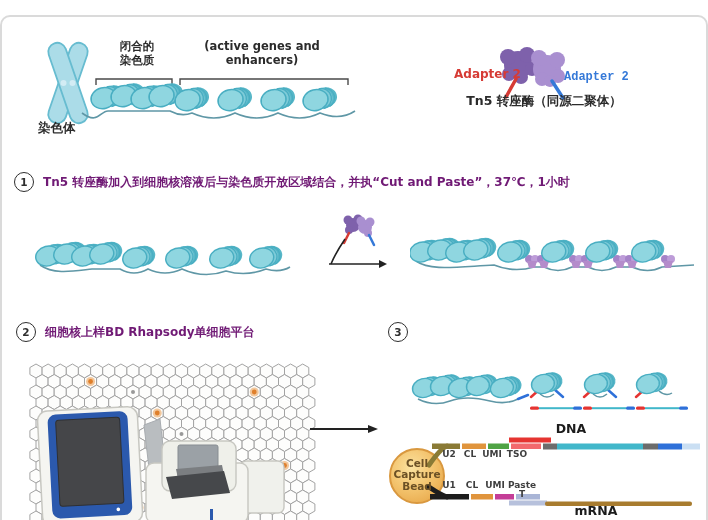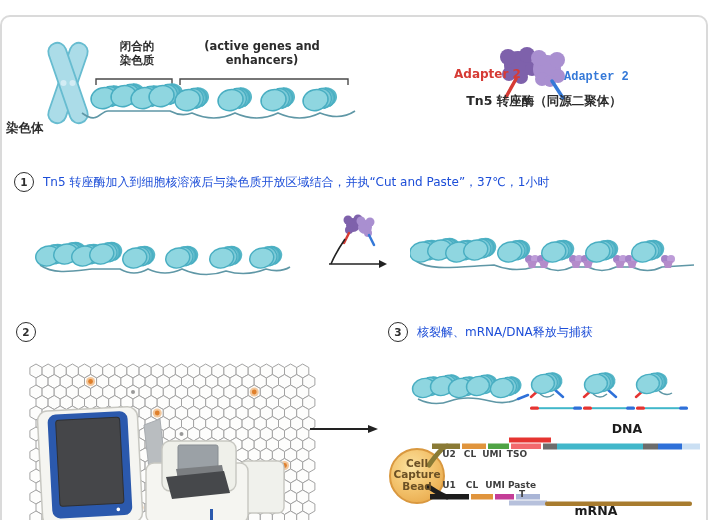--- a/index.html
+++ b/index.html
@@ -7,21 +7,21 @@
           border-radius:10px;box-sizing:border-box;overflow:hidden;margin-top:15px;}
   .abs{position:absolute;}
   .lbl{position:absolute;color:#2b2b2b;font-weight:600;font-size:12px;line-height:1.22;}
   .center{text-align:center;}
   .sm{font-size:9px;font-weight:600;color:#3f3f3f;line-height:1;}
   .bold-big{font-size:12.5px;font-weight:700;color:#1c1c1c;}
   .step-row{position:absolute;display:flex;align-items:flex-start;gap:9px;}
   .step-circle{width:18px;height:18px;border:1.5px solid #2e2e2e;border-radius:50%;
                display:flex;align-items:center;justify-content:center;
                font-size:10.5px;font-weight:700;color:#2e2e2e;flex:0 0 auto;}
-  .step-text{font-size:12px;font-weight:400;color:#1d4ed8;white-space:nowrap;padding-top:2px;}
+  .step-text{font-size:12px;font-weight:700;color:#701a75;white-space:nowrap;padding-top:2px;}
   .adapter1{color:#d63b35;font-weight:700;font-size:12px;}
   .adapter2{color:#3579d8;font-weight:700;font-size:12px;font-family:Liberation Mono, monospace;}
   .bead-lbl{font-size:10.5px;font-weight:600;color:#6b5025;line-height:1.08;}
 </style>
 </head>
 <body>
 
 <div class="canvas">
 
   <svg width="0" height="0" class="abs" aria-hidden="true">
@@ -78,21 +78,21 @@
       <use href="#nuc" transform="translate(310,74) scale(1.15)"></use>
     </g>
   </svg>
   <div class="lbl center" style="left:100px;top:22px;width:70px;font-size:11.5px;">
     <div>闭合的</div>
     <div>染色质</div>
   </div>
   <div class="lbl center" style="left:165px;top:22px;width:190px;font-size:11.5px;">
     <div>(active genes and enhancers)</div>
   </div>
-  <div class="lbl" style="left:4px;top:103px;font-size:12.5px;font-weight:700;">染色体</div>
+  <div class="lbl" style="left:36px;top:103px;font-size:12.5px;font-weight:700;">染色体</div>
 
   <svg class="abs" style="left:440px;top:14px;" width="260" height="100" viewBox="0 0 260 100">
     <g>
       <g fill="#7e61ab">
         <circle cx="76" cy="34" r="14"></circle>
           <circle cx="66" cy="26" r="8"></circle>
           <circle cx="85" cy="24" r="8"></circle>
         <circle cx="90" cy="38" r="7"></circle>
           <circle cx="67" cy="43" r="7"></circle>
           <circle cx="79" cy="46" r="7"></circle>
@@ -166,24 +166,24 @@
     <use href="#nuc" transform="translate(52,38) scale(1.1)"></use>
     <use href="#nuc" transform="translate(70,36) scale(1.1)"></use>
     <use href="#nuc" transform="translate(104,38) scale(1.1)"></use>
     <use href="#nuc" transform="translate(148,38) scale(1.1)"></use>
     <use href="#nuc" transform="translate(192,38) scale(1.1)"></use>
     <use href="#nuc" transform="translate(238,38) scale(1.1)"></use>
   </svg>
 
   <div class="step-row" style="left:14px;top:305px;">
     <span class="step-circle">2</span>
+    <span class="step-text">细胞核上样BD Rhapsody单细胞平台</span>
   </div>
   <div class="step-row" style="left:386px;top:305px;">
     <span class="step-circle">3</span>
-    <span class="step-text">核裂解、mRNA/DNA释放与捕获</span>
   </div>
 
   <svg class="abs" style="left:24px;top:344px;" width="292" height="170" viewBox="0 0 292 170">
     <g id="hex-layer">
         <polygon points="10.0,3.0 16.1,6.5 16.1,13.5 10.0,17.0 3.9,13.5 3.9,6.5" fill="#fdfdfc" stroke="#a3a3a3" stroke-width="1"></polygon>
         <polygon points="22.1,3.0 28.2,6.5 28.2,13.5 22.1,17.0 16.1,13.5 16.1,6.5" fill="#fdfdfc" stroke="#a3a3a3" stroke-width="1"></polygon>
         <polygon points="34.2,3.0 40.3,6.5 40.3,13.5 34.2,17.0 28.2,13.5 28.2,6.5" fill="#fdfdfc" stroke="#a3a3a3" stroke-width="1"></polygon>
         <polygon points="46.4,3.0 52.4,6.5 52.4,13.5 46.4,17.0 40.3,13.5 40.3,6.5" fill="#fdfdfc" stroke="#a3a3a3" stroke-width="1"></polygon>
         <polygon points="58.5,3.0 64.6,6.5 64.6,13.5 58.5,17.0 52.4,13.5 52.4,6.5" fill="#fdfdfc" stroke="#a3a3a3" stroke-width="1"></polygon>
         <polygon points="70.6,3.0 76.7,6.5 76.7,13.5 70.6,17.0 64.6,13.5 64.6,6.5" fill="#fdfdfc" stroke="#a3a3a3" stroke-width="1"></polygon>
@@ -656,21 +656,21 @@
     <g>
       <rect x="124" y="83.5" width="38" height="5" fill="#b7c1dc"></rect>
       <rect x="160" y="84.5" width="147" height="4.5" rx="2" fill="#a87c2f"></rect>
     </g>
   </svg>
   <div class="lbl center bead-lbl" style="left:390px;top:441px;width:50px;text-align:center;">
     <div>Cell</div>
     <div>Capture</div>
     <div>Bead</div>
   </div>
-  <div class="lbl bold-big center" style="left:600px;top:404px;width:50px;">DNA</div>
+  <div class="lbl bold-big center" style="left:544px;top:404px;width:50px;">DNA</div>
   <div class="lbl bold-big center" style="left:564px;top:486px;width:60px;">mRNA</div>
 
   <div class="lbl sm center" style="left:435px;top:433px;width:24px;">U2</div>
   <div class="lbl sm center" style="left:456px;top:433px;width:24px;">CL</div>
   <div class="lbl sm center" style="left:478px;top:433px;width:24px;">UMI</div>
   <div class="lbl sm center" style="left:503px;top:433px;width:24px;">TSO</div>
   <div class="lbl sm center" style="left:435px;top:464px;width:24px;">U1</div>
   <div class="lbl sm center" style="left:458px;top:464px;width:24px;">CL</div>
   <div class="lbl sm center" style="left:481px;top:464px;width:24px;">UMI</div>
   <div class="lbl sm center" style="left:502px;top:464px;width:36px;">Paste T</div>

